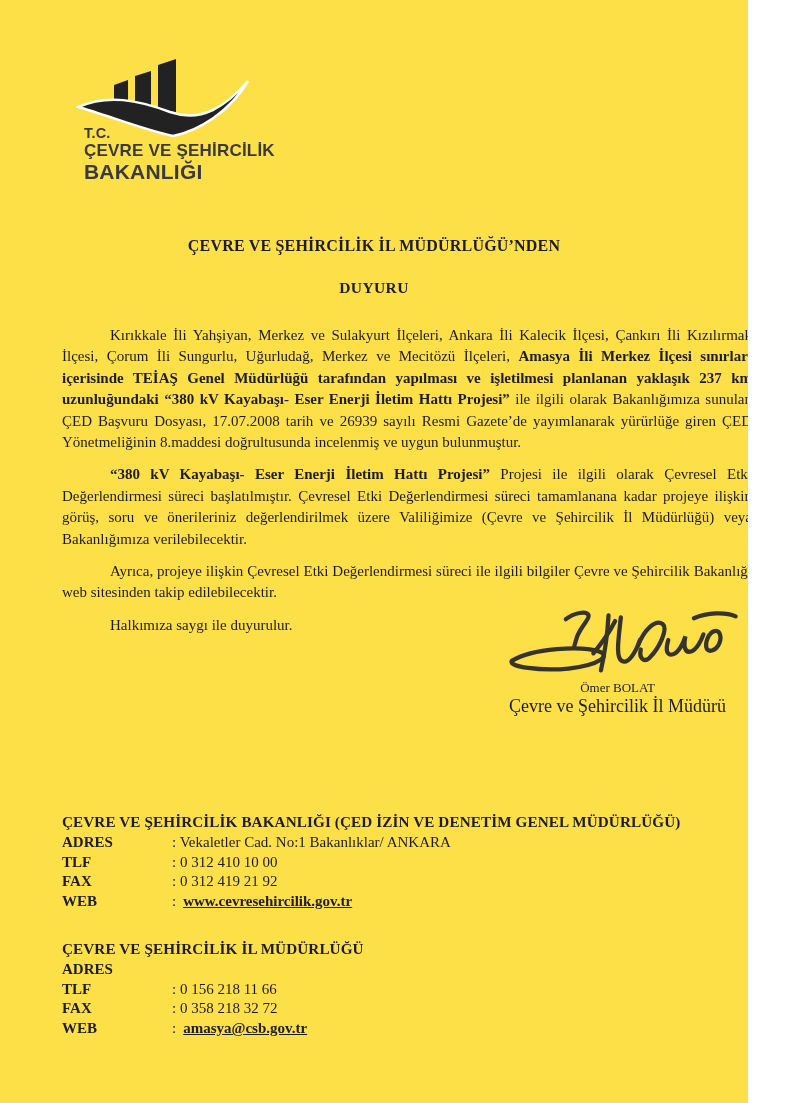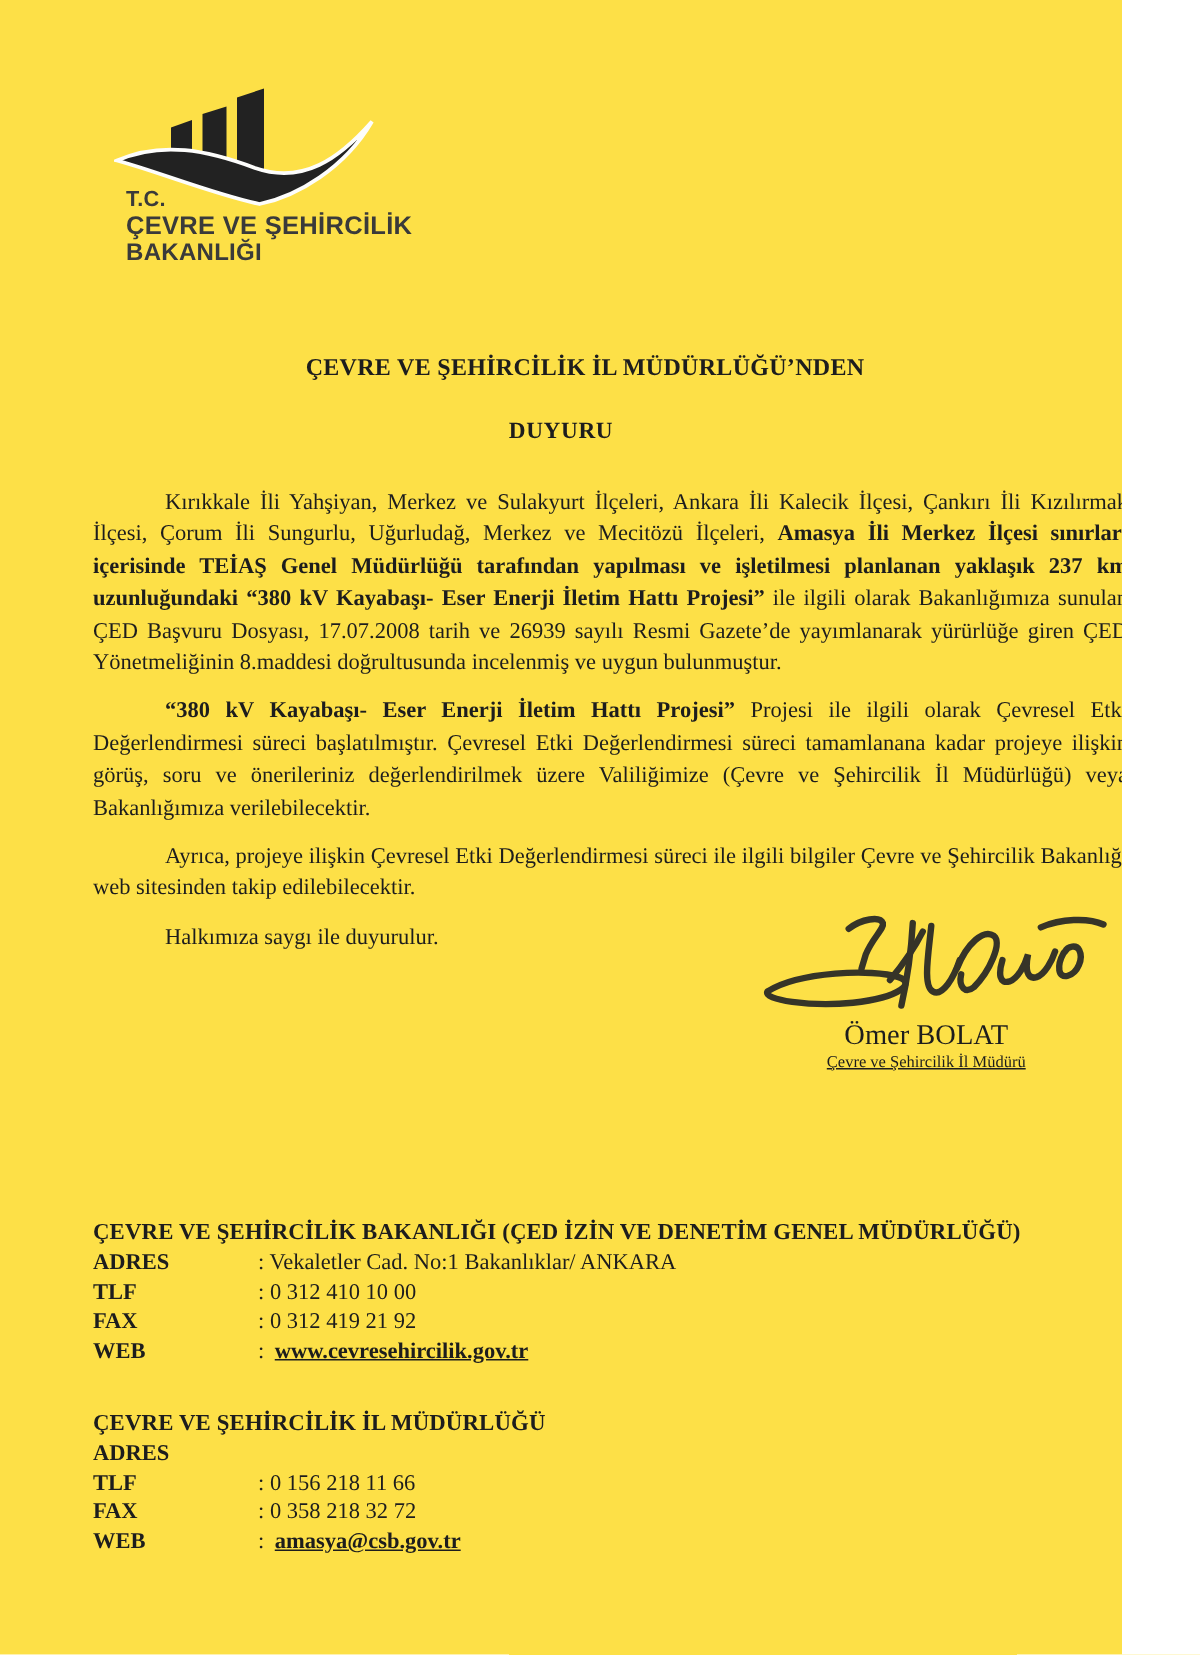--- a/index.html
+++ b/index.html
@@ -11,46 +11,46 @@
 
   
   .logo { position:absolute; left:76px; top:52px; }
   .lh-text {
     position:absolute; left:84px; top:125px;
     font-family:"Liberation Sans", sans-serif; font-weight:bold;
     color:#3a3a3a; line-height:1.12; letter-spacing:0.2px;
   }
   .lh-tc { font-size:14.5px; }
   .lh-l1 { font-size:17px; }
-  .lh-l2 { font-size:16px; }
+  .lh-l2 { font-size:21px; }
 
   
   .doc-title {
     position:absolute; top:237px; left:0; width:100%; margin:0;
-    text-align:center; font-size:16px; font-weight:bold; letter-spacing:0.2px;padding-left:16px;
+    text-align:center; font-size:16px; font-weight:bold; letter-spacing:0.2px;
   }
   .doc-subtitle {
     position:absolute; top:279px; left:0; width:100%; margin:0;
     text-align:center; font-size:15.5px; font-weight:bold; letter-spacing:0.4px;
   }
 
   
   .body-text {
     position:absolute; left:62px; top:325px; width:690px;
     font-size:15px; line-height:21.4px; text-align:justify;
   }
   .body-text p { margin:0 0 11px 0; text-indent:48px; }
   .b { font-weight:bold; }
   .closing { text-align:left; }
 
   
   .sig { position:absolute; left:470px; top:604px; width:295px; text-align:center; }
   .sig svg { display:block; margin:0 auto; }
-  .sig-name { font-size:19px; margin-top:2px; }
-  .sig-title { font-size:11px;text-decoration:underline; }
+  .sig-name { font-size:13px; margin-top:2px; }
+  .sig-title { font-size:18px; }
 
   
   .contact { position:absolute; left:62px; width:700px; font-size:15px; }
   .contact-1 { top:813px; }
   .contact-2 { top:940px; }
   .c-header { font-weight:bold; font-size:15.2px; margin-bottom:3px; letter-spacing:0.1px; }
   .c-row { position:relative; display:flex; height:19.7px; }
   .c-label { font-weight:bold; width:110px; flex:none; }
   .c-colon { margin-right:7px; }
   .link { font-weight:bold; text-decoration:underline; }

